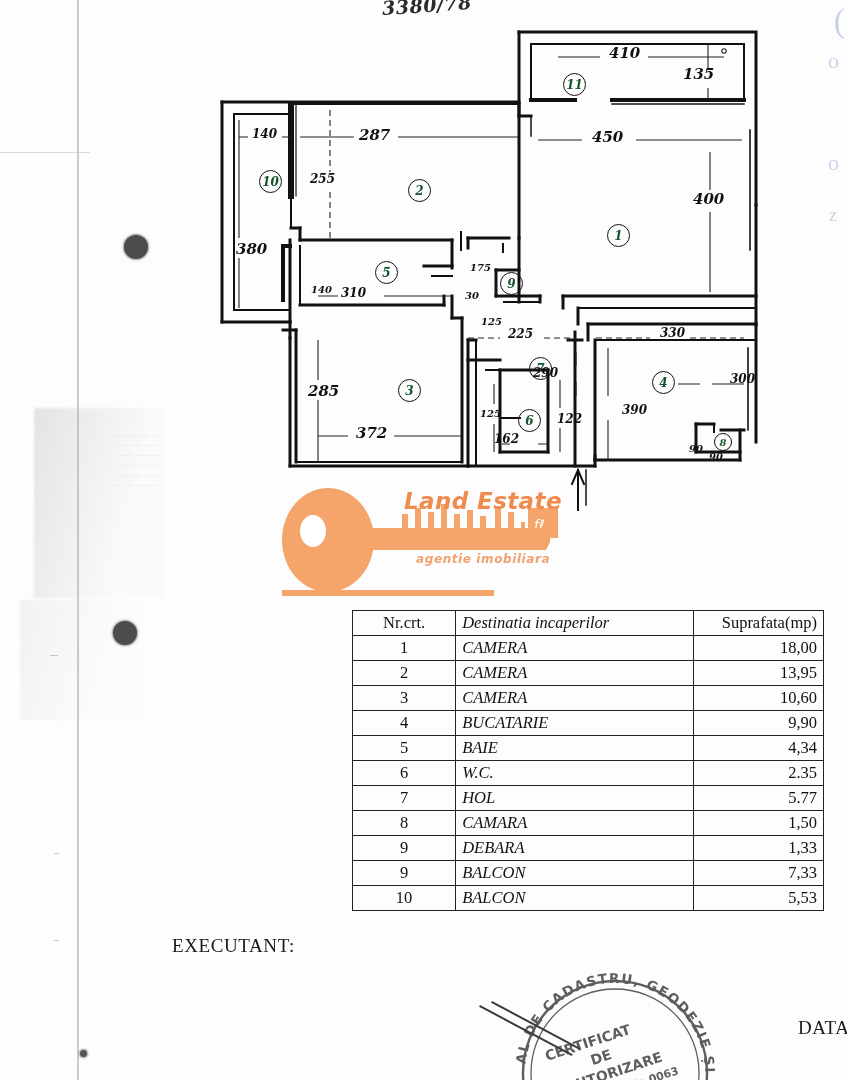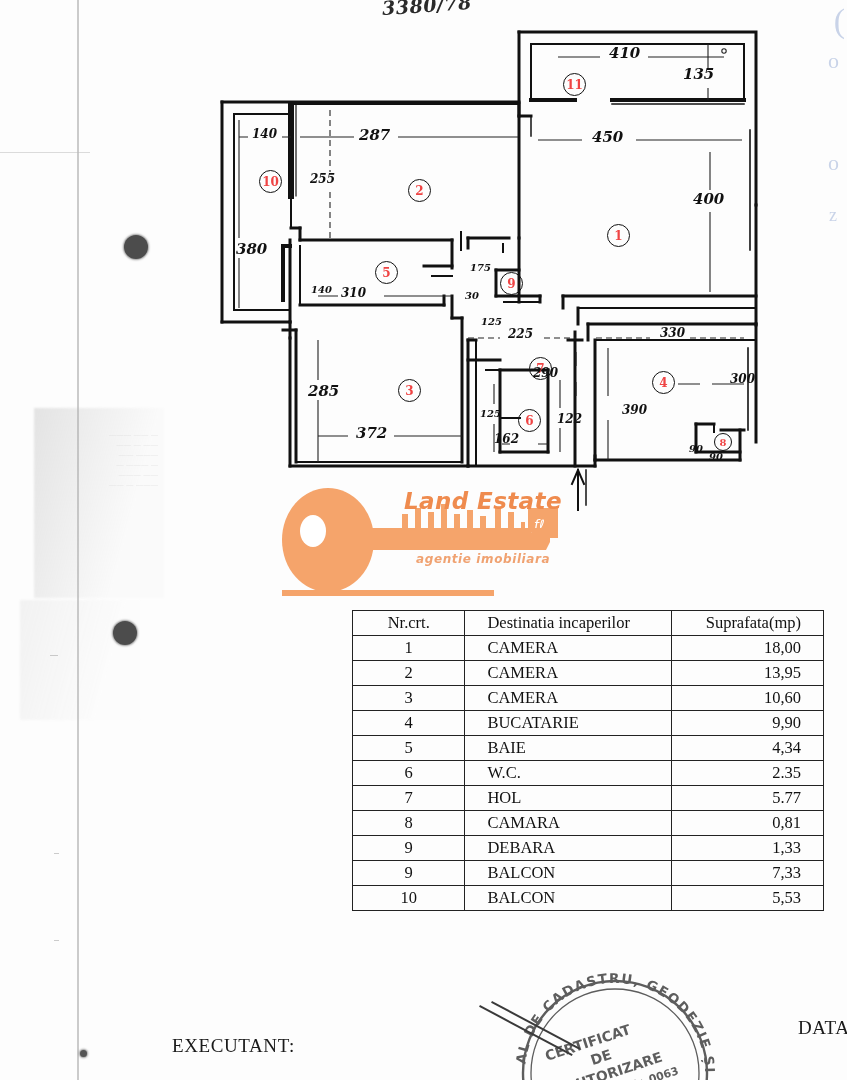--- a/index.html
+++ b/index.html
@@ -76,23 +76,24 @@
     left: 0; top: 0;
     width: 847px; height: 600px;
   }
   .room-tag {
     position: absolute;
     width: 21px; height: 21px;
     border: 1.7px solid #111;
     border-radius: 50%;
     display: flex; align-items: center; justify-content: center;
     font-family: "DejaVu Serif", serif;
+    font-style: italic;
     font-weight: 700;
     font-size: 12px;
-    color: #ef4444;
+    color: #14532d;
     background: transparent;
   }
   .dim {
     position: absolute;
     font-family: "DejaVu Serif", serif;
     font-style: italic;
     font-weight: 700;
     font-size: 15px;
     color: #111;
     white-space: nowrap;
@@ -134,27 +135,27 @@
     left: 352px; top: 610px;
     width: 472px;
     border-collapse: collapse;
     font-family: "Liberation Serif", serif;
     font-size: 16.5px;
     color: #111;
     background: rgba(255,255,255,.0);
   }
   #roomtable th, #roomtable td {
     border: 1.3px solid #222;
-    padding: 1px 22px;
+    padding: 1px 6px;
     height: 22px;
     font-weight: 400;
   }
   #roomtable th { font-weight: 400; }
   .c-nr   { width: 92px;  text-align: center; }
-  .c-dest { width: 230px; text-align: left; }
+  .c-dest { width: 230px; text-align: left; font-style: italic; }
   .c-sup  { width: 118px; text-align: right; }
   .total-label {
     text-align: left;
     line-height: 23px;
     vertical-align: top;
     padding-top: 2px;
   }
   .total-val { text-align: right; vertical-align: top; padding-top: 2px; }
 
   
@@ -478,41 +479,41 @@
         <td class="c-sup">2.35</td>
       </tr>
       <tr>
         <td class="c-nr">7</td>
         <td class="c-dest">HOL</td>
         <td class="c-sup">5.77</td>
       </tr>
       <tr>
         <td class="c-nr">8</td>
         <td class="c-dest">CAMARA</td>
-        <td class="c-sup">0,81</td>
+        <td class="c-sup">1,50</td>
       </tr>
       <tr>
         <td class="c-nr">9</td>
         <td class="c-dest">DEBARA</td>
         <td class="c-sup">1,33</td>
       </tr>
       <tr>
         <td class="c-nr">9</td>
         <td class="c-dest">BALCON</td>
         <td class="c-sup">7,33</td>
       </tr>
       <tr>
         <td class="c-nr">10</td>
         <td class="c-dest">BALCON</td>
         <td class="c-sup">5,53</td>
       </tr>
     </tbody>
   </table>
 
-  <div class="footer-text" style="left:172px; top:1035px;">EXECUTANT:</div>
+  <div class="footer-text" style="left:172px; top:935px;">EXECUTANT:</div>
   <div class="footer-text" style="left:798px; top:1017px;">DATA</div>
 
   <div id="stamp">
     <svg width="215" height="215" viewBox="0 0 215 215">
       <defs>
         <path id="arcOuter" d="M 20 110 A 90 90 0 1 1 200 110"></path>
       </defs>
       <circle cx="110" cy="110" r="92" fill="none" stroke="#3a3a3a" stroke-width="2.4"></circle>
       <circle cx="110" cy="110" r="84" fill="none" stroke="#3a3a3a" stroke-width="1.3"></circle>
       <text font-family="'DejaVu Sans', sans-serif" font-size="13.5" font-weight="700" fill="#3a3a3a" letter-spacing="1.4">

